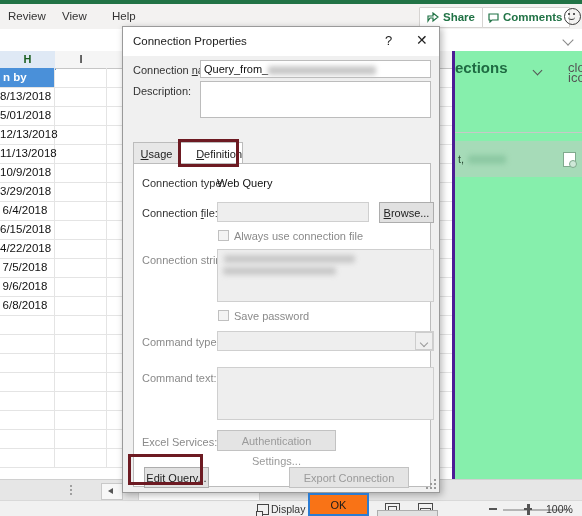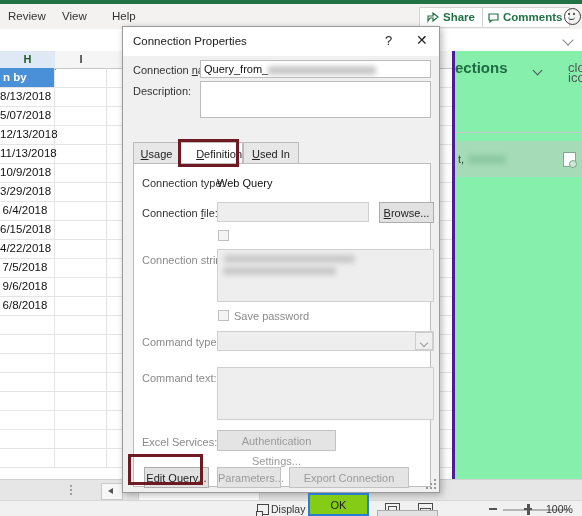--- a/index.html
+++ b/index.html
@@ -122,21 +122,21 @@
   .lbl.dim{color:#8a8a8a;}
   .txtbox{position:absolute;background:#ffffff;border:1px solid #bcbcbc;box-sizing:border-box;font-size:11px;color:#111;padding:2px 3px;}
   .txtbox.ro{background:#eeeeee;border:1px solid #cfcfcf;}
   .blur-text{display:inline-block;background:#c9c9c9;filter:blur(2.6px);border-radius:2px;vertical-align:middle;}
 
   .btn{
     position:absolute;background:#e1e1e1;border:1px solid #adadad;box-sizing:border-box;
     font-size:11px;color:#222;text-align:center;line-height:20px;
   }
   .btn.dis{color:#9a9a9a;background:#e4e4e4;border-color:#c2c2c2;}
-  .btn.ok{background:#84cc16;border:2px solid #2b7cd3;color:#1a1a1a;}
+  .btn.ok{background:#f97316;border:2px solid #2b7cd3;color:#1a1a1a;}
 
   .chk{position:absolute;width:11px;height:11px;border:1px solid #c0c0c0;background:#f4f4f4;box-sizing:border-box;}
   .chk-lbl{position:absolute;font-size:11px;color:#8a8a8a;}
 
   
   .tabstrip{position:absolute;left:10px;top:86px;width:298px;height:22px;}
   .tabstrip-line{position:absolute;left:10px;top:107px;width:298px;height:1px;background:#bcbcbc;}
   .tab{
     position:absolute;top:0;height:22px;line-height:22px;font-size:11px;color:#222;text-align:center;
     background:#e7e7e7;border:1px solid #bcbcbc;box-sizing:border-box;
@@ -204,21 +204,21 @@
         <div class="cell h hdrcell">n by</div>
         <div class="cell i"></div>
         <div class="cell j"></div>
       </div>
       <div class="crow" style="top:19px;">
         <div class="cell h">8/13/2018</div>
         <div class="cell i"></div>
         <div class="cell j"></div>
       </div>
       <div class="crow" style="top:38px;">
-        <div class="cell h">5/07/2018</div>
+        <div class="cell h">5/01/2018</div>
         <div class="cell i"></div>
         <div class="cell j"></div>
       </div>
       <div class="crow" style="top:57px;">
         <div class="cell h">12/13/2018</div>
         <div class="cell i"></div>
         <div class="cell j"></div>
       </div>
       <div class="crow" style="top:76px;">
         <div class="cell h">11/13/2018</div>
@@ -356,34 +356,34 @@
     <div class="txtbox" style="left:77px;top:4px;width:231px;height:18px;">
       <span>Query_from_</span><span class="blur-text" style="width:108px;height:9px;"></span>
     </div>
 
     <div class="lbl" style="left:10px;top:29px;">Description:</div>
     <div class="txtbox" style="left:77px;top:25px;width:231px;height:37px;"></div>
 
     <div class="tabstrip">
       <div class="tab tab-usage"><span class="tab-u">U</span><span>sage</span></div>
       <div class="tab tab-def active"><span class="tab-u">D</span><span>efinition</span></div>
-      <div class="tab tab-usedin"><span class="tab-u">U</span><span>sed In</span></div>
     </div>
     <div class="tabstrip-line"></div>
 
     <div class="panel">
 
       <div class="lbl" style="left:8px;top:13px;">Connection type:</div>
       <div class="lbl" style="left:83px;top:13px;color:#111;">Web Query</div>
 
       <div class="lbl" style="left:8px;top:43px;">Connection <span class="tab-u">f</span>ile:</div>
       <div class="txtbox ro" style="left:83px;top:38px;width:152px;height:20px;"></div>
       <div class="btn" style="left:245px;top:38px;width:55px;height:21px;"><span class="tab-u">B</span>rowse...</div>
 
       <div class="chk" style="left:84px;top:66px;"></div>
+      <div class="chk-lbl" style="left:100px;top:66px;">Always use connection file</div>
 
       <div class="lbl dim" style="left:8px;top:90px;">Connection string:</div>
       <div class="txtbox ro" style="left:83px;top:85px;width:217px;height:53px;">
         <span class="blur-text" style="width:131px;height:8px;display:block;margin:3px 0 0 3px;"></span>
         <span class="blur-text" style="width:113px;height:8px;display:block;margin:4px 0 0 2px;"></span>
       </div>
 
       <div class="chk" style="left:84px;top:146px;"></div>
       <div class="chk-lbl" style="left:100px;top:146px;">Save password</div>
 
@@ -391,21 +391,20 @@
       <div class="txtbox ro" style="left:83px;top:167px;width:217px;height:20px;"></div>
       <div class="ddbtn" style="left:281px;top:168px;"></div>
 
       <div class="lbl dim" style="left:8px;top:208px;">Command text:</div>
       <div class="txtbox ro" style="left:83px;top:203px;width:217px;height:53px;"></div>
 
       <div class="lbl dim" style="left:8px;top:272px;">Excel Services:</div>
       <div class="btn dis" style="left:83px;top:266px;width:119px;height:21px;">Authentication Settings...</div>
 
       <div class="btn" style="left:10px;top:303px;width:65px;height:21px;"><span class="tab-u">E</span>dit Query...</div>
-      <div class="btn dis" style="left:83px;top:303px;width:64px;height:21px;">Parameters...</div>
       <div class="btn dis" style="left:155px;top:303px;width:120px;height:21px;">Export Connection File...</div>
     </div>
 
     <div class="hl-box hl-def"></div>
     <div class="hl-box hl-edit"></div>
 
     <div class="btn ok" style="left:185px;top:437px;width:61px;height:23px;line-height:20px;">OK</div>
     <div class="btn" style="left:254px;top:438px;width:61px;height:15px;margin-top:16px;">Cancel</div>
 
     <div class="grip">

